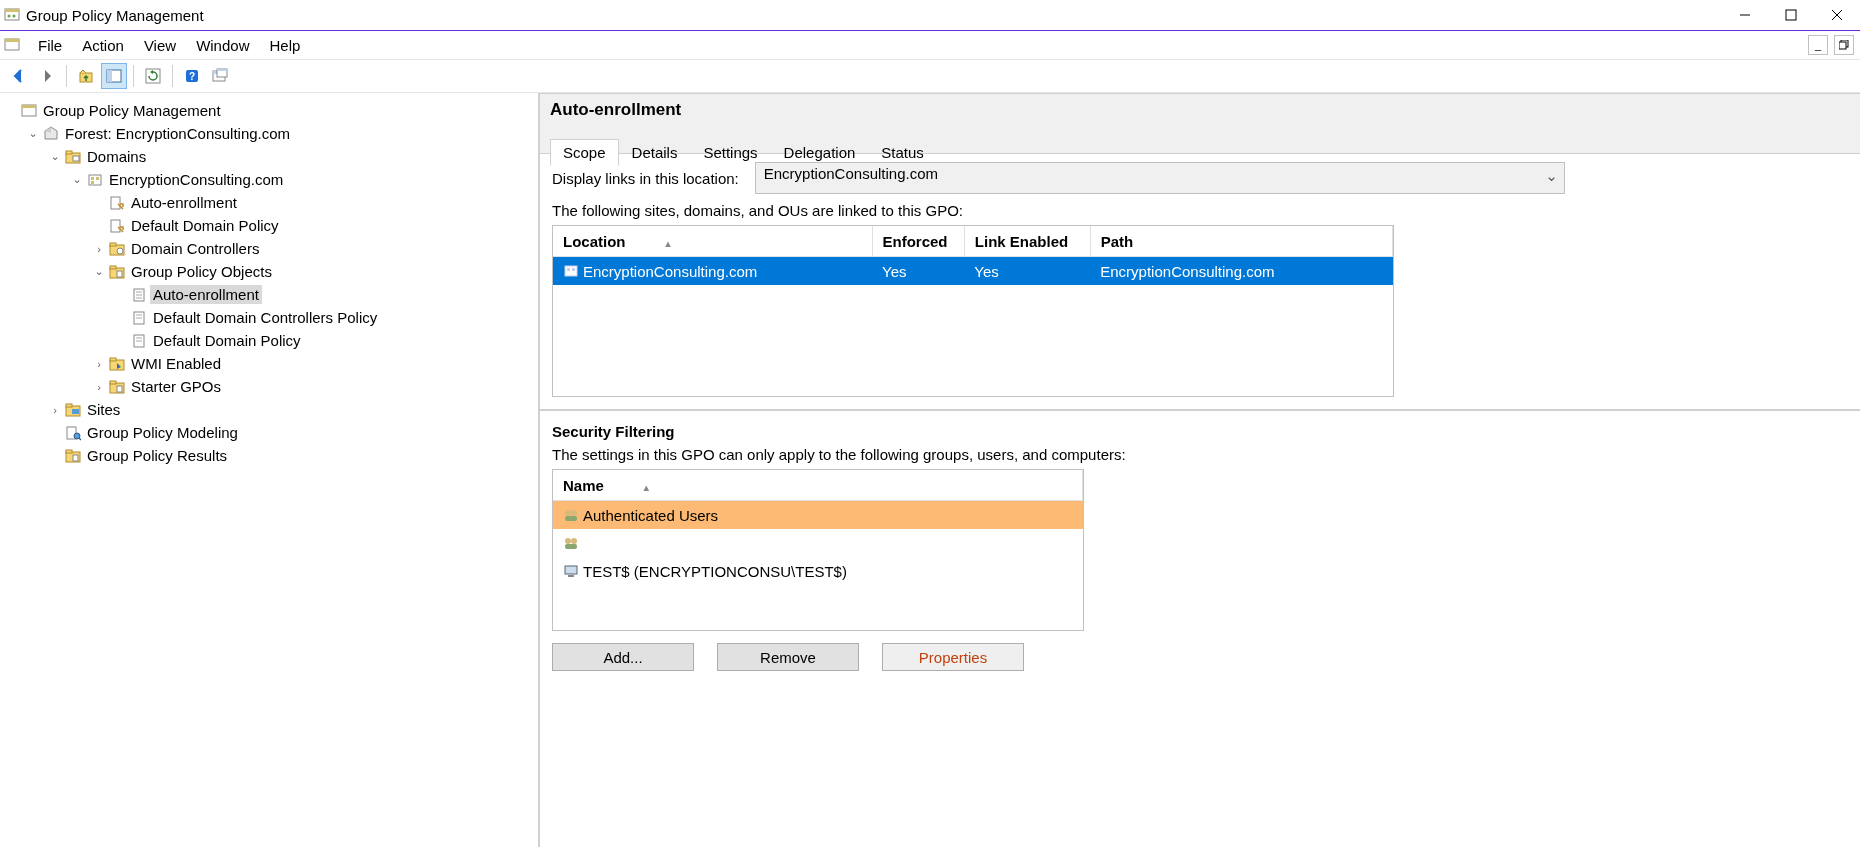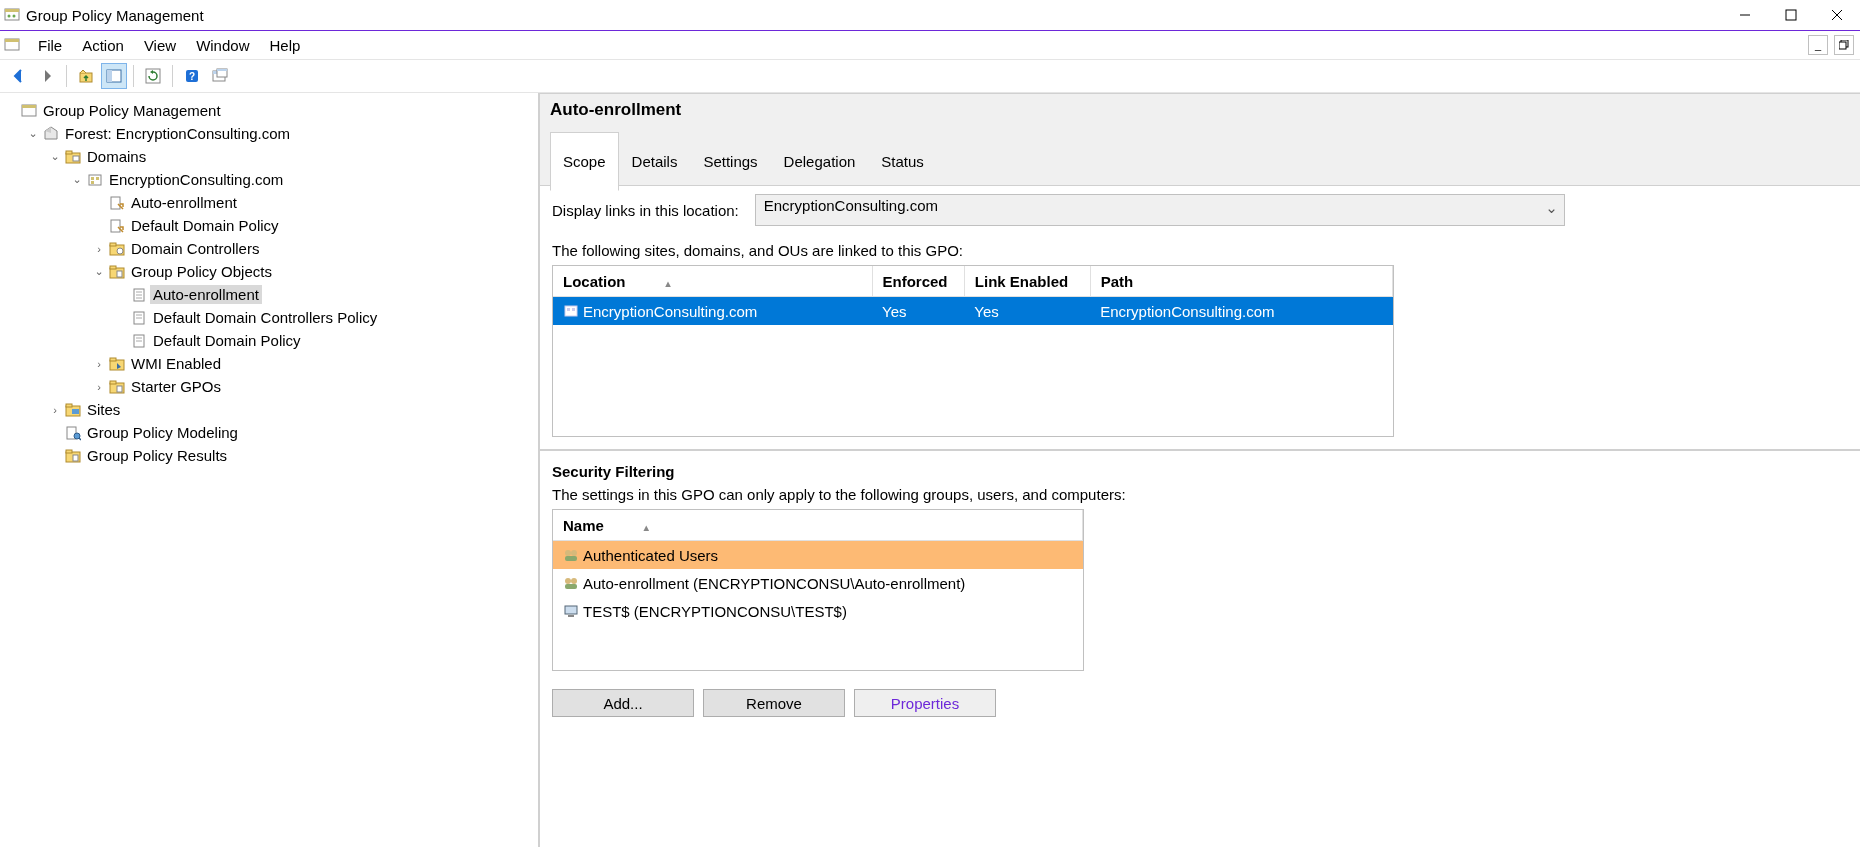--- a/index.html
+++ b/index.html
@@ -24,39 +24,39 @@
 .tree li{white-space:nowrap}
 .row{display:flex;align-items:center;height:23px;gap:3px}
 .exp{width:14px;text-align:center;color:#666;font-size:11px;cursor:pointer}
 .nico{width:16px;height:16px;flex-shrink:0}
 .lbl{padding:1px 3px}
 .lbl.sel{background:#d9d9d9}
 .detail-pane{flex:1;display:flex;flex-direction:column;overflow:auto;border-top:1px solid #d0d0d0}
 .detail-header{background:#f0f0f0;border-bottom:1px solid #d0d0d0;padding:6px 10px 0 10px}
 .detail-title{font-weight:700;font-size:17px;margin-bottom:6px}
 .tabs{display:flex;gap:0}
-.tab{padding:20px 12px;border:1px solid transparent;border-bottom:none;position:relative;top:6px;cursor:pointer}
+.tab{padding:4px 12px;border:1px solid transparent;border-bottom:none;position:relative;top:13px;cursor:pointer}
 .tab.active{background:#fff;border-color:#d0d0d0;border-bottom:1px solid #fff}
 .section{padding:8px 12px}
 .sec-title{font-weight:700;margin-bottom:6px}
-.loc-row{display:flex;align-items:center;gap:16px;margin-bottom:16px}
+.loc-row{display:flex;align-items:center;gap:16px;margin-bottom:8px}
 .loc-select{flex:1;max-width:776px;height:26px;border:1px solid #c0c0c0;background:#f0f0f0;padding:2px 24px 2px 8px;position:relative}
 .loc-select .chev{position:absolute;right:6px;top:4px;color:#555}
 .grid{border:1px solid #c0c0c0;margin-top:6px}
 .grid table{width:100%;border-collapse:collapse}
 .grid th{background:#fff;border-bottom:1px solid #e0e0e0;border-right:1px solid #e0e0e0;text-align:left;font-weight:700;padding:4px 10px;height:22px}
 .grid th .sort{color:#888;font-size:10px;margin-left:40px}
 .grid td{padding:3px 10px;height:22px}
 .grid tr.selrow td{background:#0078d7;color:#fff}
 .grid .icon-cell{display:flex;align-items:center;gap:4px}
 .linksgrid{height:170px;overflow:auto}
 .secgrid{height:160px;overflow:auto;max-width:530px}
-.btnrow{display:flex;gap:9px;margin-top:18px}
+.btnrow{display:flex;gap:23px;margin-top:12px}
 .wbtn{width:140px;height:26px;border:1px solid #adadad;background:#e1e1e1;display:flex;align-items:center;justify-content:center;cursor:pointer}
-.wbtn.disabled{color:#6d28d9;background:#efefef}
+.wbtn.disabled{color:#c2410c;background:#efefef}
 hr.split{border:none;border-top:2px solid #d0d0d0;margin:4px 0}
 svg{display:block}
 </style>
 </head>
 <body>
 
 <div class="titlebar">
   <span class="ico">
     <svg viewBox="0 0 16 16">
         <rect x="1" y="2" width="14" height="11" fill="#fefefe" stroke="#888"></rect>
@@ -467,21 +467,20 @@
             <tr>
                 <td>
                   <div class="icon-cell">
                     <span class="nico">
                       <svg viewBox="0 0 16 16">
                         <circle cx="5" cy="6" r="3" fill="#d7b97a"></circle>
                         <circle cx="11" cy="6" r="3" fill="#d7b97a"></circle>
                         <rect x="2" y="9" width="12" height="5" rx="2" fill="#8aa86d"></rect>
                       </svg>
                     </span>
-                    <span>Auto-enrollment (ENCRYPTIONCONSU\Auto-enrollment)</span>
                   </div>
                 </td>
               </tr>
             <tr>
                 <td>
                   <div class="icon-cell">
                     <span class="nico">
                       <svg viewBox="0 0 16 16">
                         <rect x="2" y="3" width="12" height="8" fill="#cde" stroke="#567"></rect>
                         <rect x="5" y="12" width="6" height="2" fill="#888"></rect>

